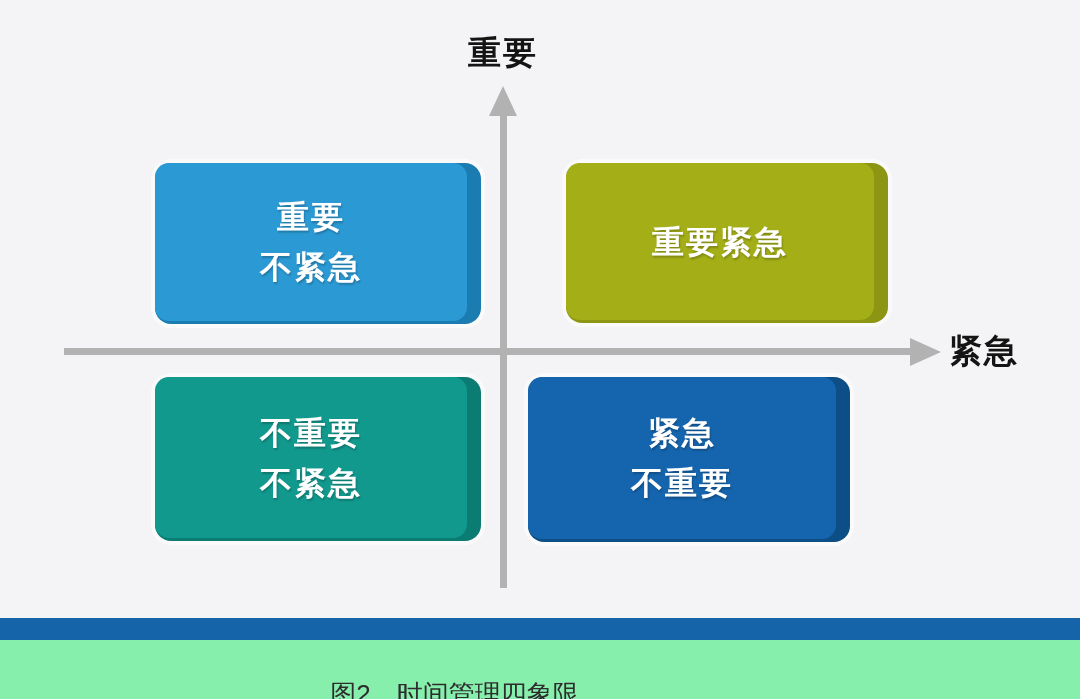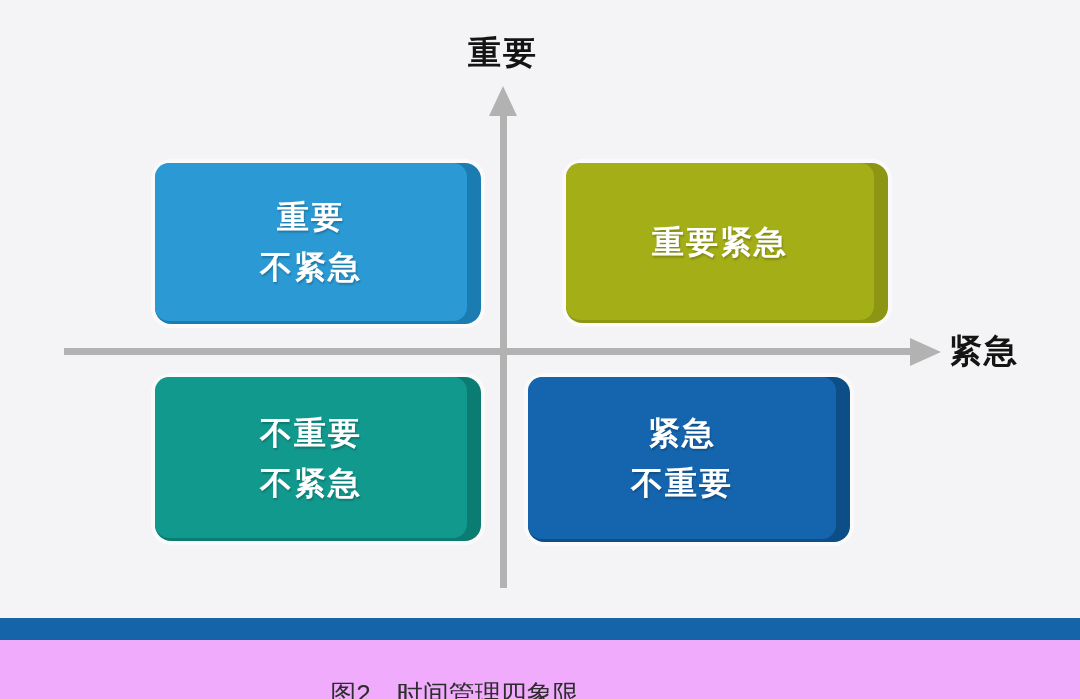--- a/index.html
+++ b/index.html
@@ -4,21 +4,21 @@
 <style>
   html, body {
     margin: 0;
     padding: 0;
     font-family: "Liberation Sans", sans-serif;
   }
   .canvas {
     position: relative;
     width: 1080px;
     height: 699px;
-    background: #f0abfc;
+    background: #86efac;
     overflow: hidden;
   }
   .gray-area {
     position: absolute;
     left: 0; top: 0;
     width: 1080px; height: 618px;
     background: #f4f4f6;
   }
   
   .v-axis-label {

